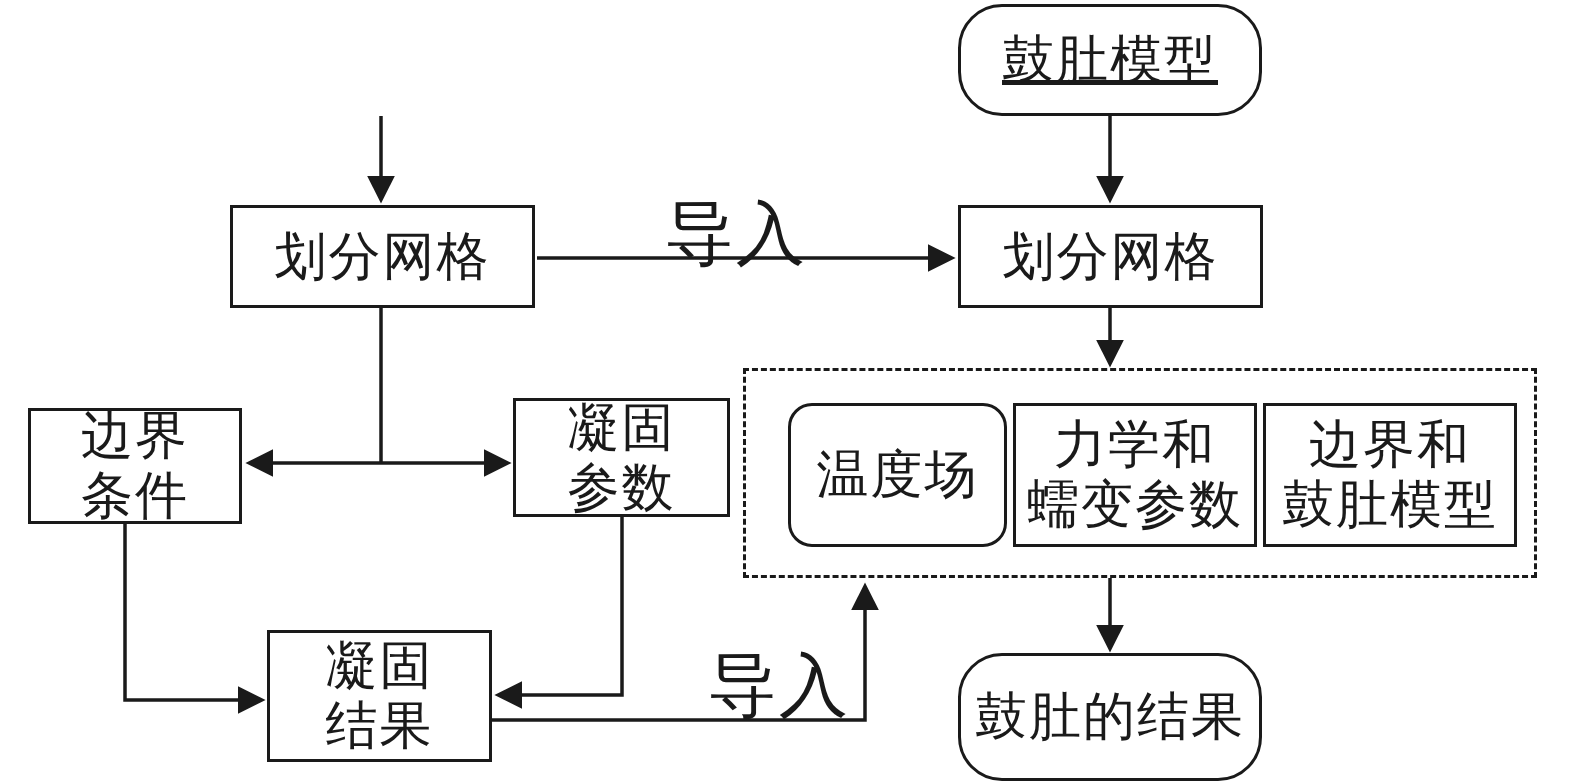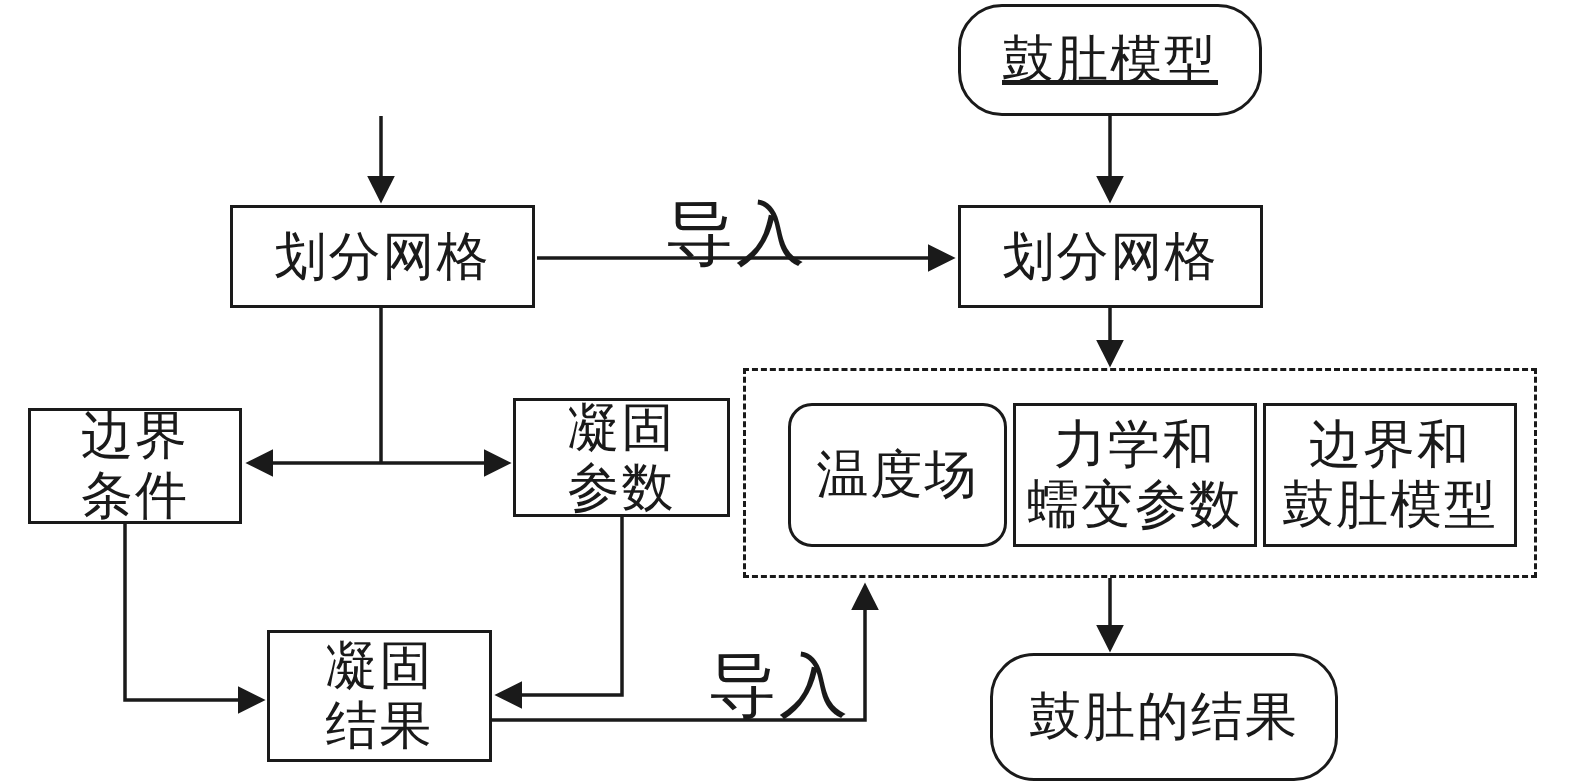--- a/index.html
+++ b/index.html
@@ -129,21 +129,21 @@
   <div class="node" style="left:1013px; top:403px; width:244px; height:144px;">
     <span>力学和
 蠕变参数</span>
   </div>
 
   <div class="node" style="left:1263px; top:403px; width:254px; height:144px;">
     <span>边界和
 鼓肚模型</span>
   </div>
 
-  <div class="node rounded" style="left:958px; top:653px; width:348px; height:128px;margin-left:32px;">
+  <div class="node rounded" style="left:958px; top:653px; width:304px; height:128px;">
     <span>鼓肚的结果</span>
   </div>
 
   <div class="edge-label" style="left:665px; top:200px; width:160px;">导入</div>
 
   <div class="edge-label" style="left:708px; top:652px; width:160px;">导入</div>
 
 </div>
 
 </body></html>

